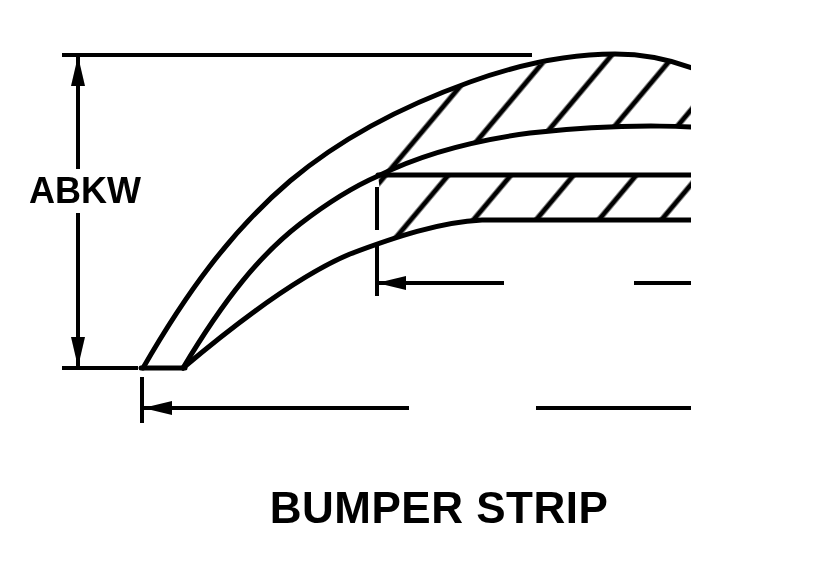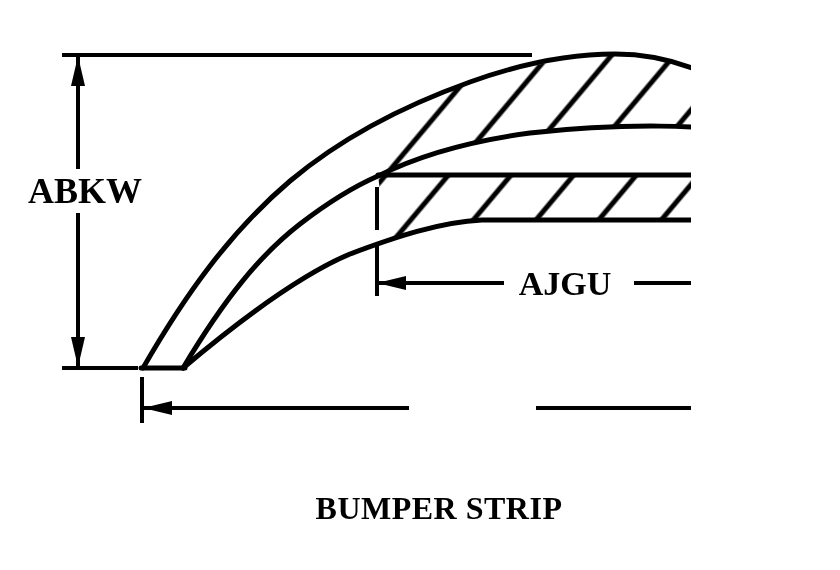--- a/index.html
+++ b/index.html
@@ -1,40 +1,40 @@
 <!DOCTYPE html>
 <html><head>
 <meta charset="utf-8">
 <style>
   html,body{margin:0;padding:0;background:#ffffff;}
   .stage{
     position:relative;
     width:691px;height:570px;
     background:#ffffff;
-    font-family:Liberation Serif, serif;
+    font-family:Liberation Sans, sans-serif;
     overflow:hidden;
   }
   .stage svg{position:absolute;left:0;top:0;}
   .dim-label{
     position:absolute;
     transform:translate(-50%,-50%);
     font-weight:bold;
     color:#000;
     background:#fff;
     white-space:nowrap;
     line-height:1;
     padding:0 3px;
   }
   .lbl-abkw{left:85px;top:191px;font-size:36px;}
   .lbl-ajgu{left:565px;top:284px;font-size:34px;}
   .lbl-abmk{left:472px;top:408px;font-size:36px;}
   .lbl-title{
     position:absolute;left:439px;top:508px;
     transform:translate(-50%,-50%);
-    font-weight:bold;font-size:32px;color:#000;
+    font-weight:bold;font-size:44px;color:#000;
     white-space:nowrap;line-height:1;letter-spacing:0.5px;
   }
 </style>
 </head>
 <body>
 
 <div class="stage">
 
   <svg width="840" height="570" viewBox="0 0 840 570">
     <defs>
@@ -76,18 +76,17 @@
       <polygon points="78,367 71,337 85,337"></polygon>
       <polygon points="377,283 406,276 406,290"></polygon>
       <polygon points="727,283 698,276 698,290"></polygon>
       <polygon points="143,408 172,401 172,415"></polygon>
       <polygon points="789,408 760,401 760,415"></polygon>
     </g>
   </svg>
 
   <div class="dim-label lbl-abkw">ABKW</div>
 
-  <div class="dim-label lbl-ajgu">AJGU</div>
 
 
   <div class="lbl-title">BUMPER STRIP</div>
 
 </div>
 
 </body></html>

